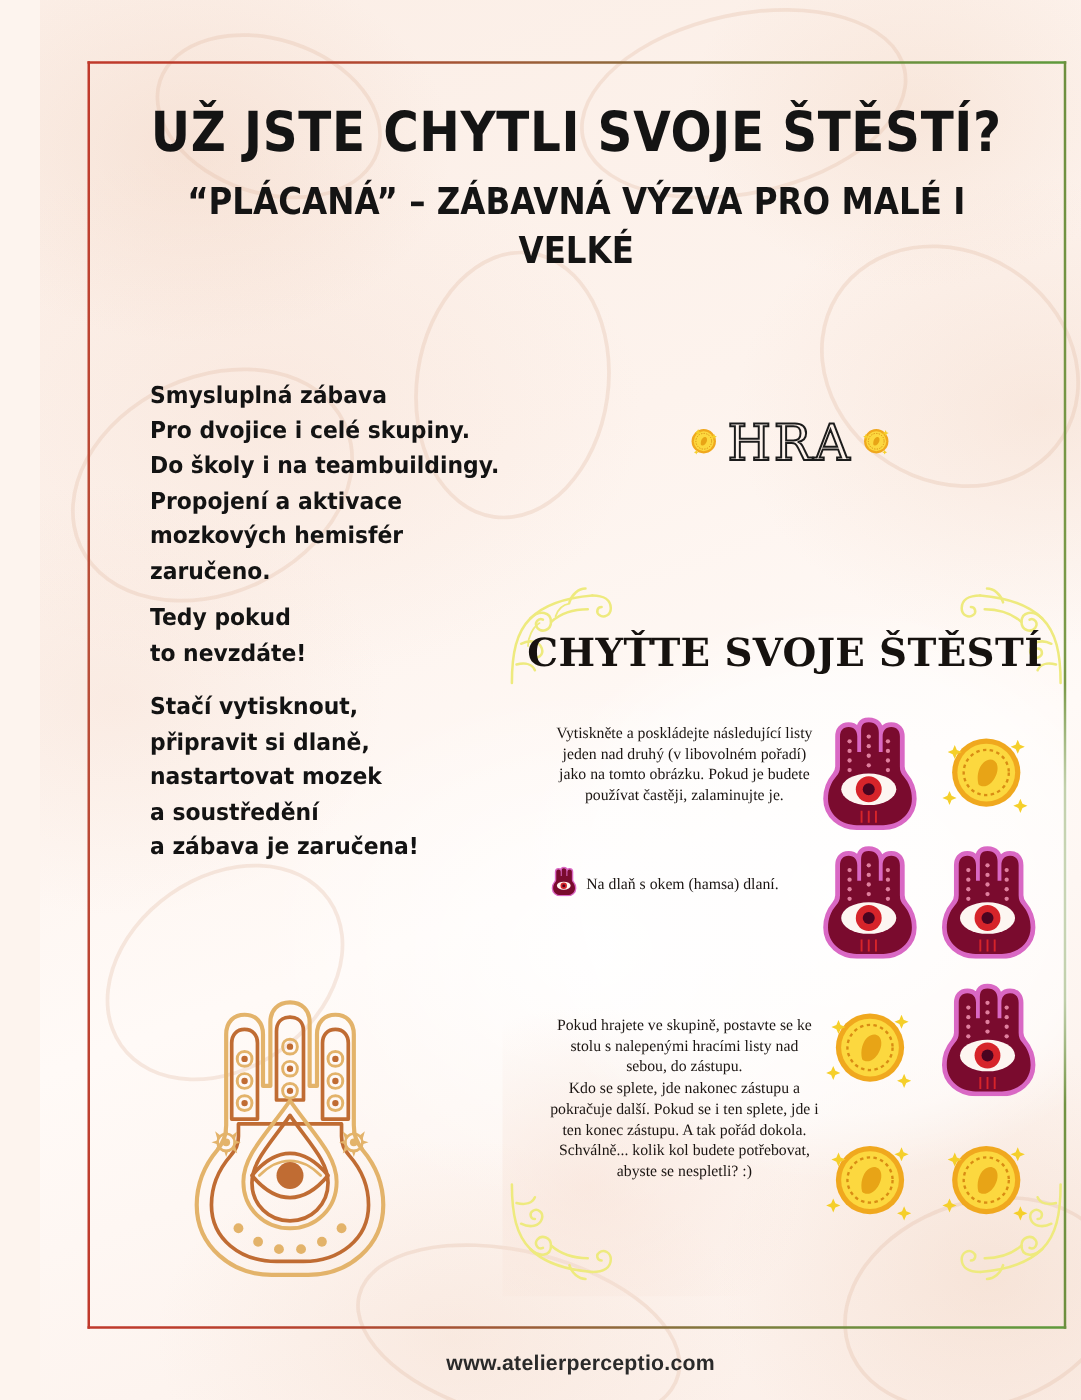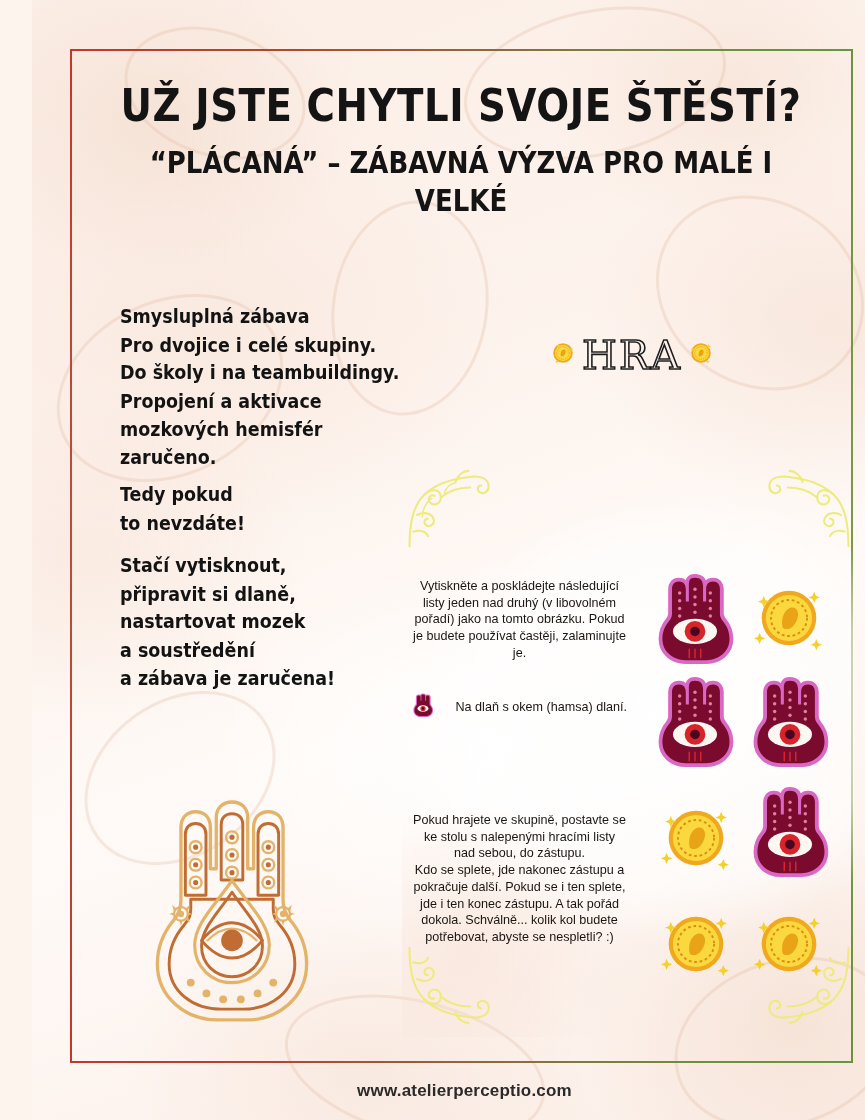--- a/index.html
+++ b/index.html
@@ -73,28 +73,28 @@
 
   
   .panel{position:absolute;left:370px;top:452px;width:452px;height:585px;
     background:
       radial-gradient(ellipse 300px 260px at 60% 45%, rgba(255,255,255,.96), rgba(255,255,255,.55) 68%, rgba(255,255,255,0) 88%),
       radial-gradient(ellipse 240px 200px at 15% 85%, rgba(247,224,212,.55), rgba(247,224,212,0) 72%);
   }
   .panel-title{position:absolute;left:370px;top:505px;width:452px;text-align:center;
     font-family:"DejaVu Serif", serif;font-weight:bold;font-size:31px;color:#16120f;letter-spacing:.3px;}
 
-  .instr{position:absolute;width:215px;left:380px;text-align:center;
-    font-family:Liberation Sans, sans-serif;font-size:12.6px;line-height:1.33;color:#1b1512;}
+  .instr{position:absolute;width:215px;left:408px;text-align:center;
+    font-family:Liberation Serif, serif;font-size:12.6px;line-height:1.33;color:#1b1512;}
   .i1{top:578px;}
   .i2{top:690px;}
   .i3{top:812px;}
 
   .bullet-row{display:flex;align-items:center;gap:7px;margin-top:3px;}
-  .bullet-row .btxt{flex:1;text-align:right;}
+  .bullet-row .btxt{flex:1;text-align:left;}
 
   
   .flourish{position:absolute;width:92px;height:92px;}
   .fl-tl{left:372px;top:458px;}
   .fl-tr{left:730px;top:458px;transform:scaleX(-1);}
   .fl-bl{left:372px;top:944px;transform:scaleY(-1);}
   .fl-br{left:730px;top:944px;transform:scale(-1,-1);}
 
   
   .icon-grid{position:absolute;left:620px;top:572px;width:190px;height:420px;}
@@ -208,20 +208,21 @@
       <path d="M6 96 C6 70 10 52 22 40 C30 32 40 34 40 43 C40 50 32 53 28 48 C25 44 29 39 33 41"></path>
       <path d="M22 40 C34 28 52 22 76 20"></path>
       <path d="M76 20 C86 20 92 24 92 31 C92 37 86 40 82 37 C79 35 80 30 84 30"></path>
       <path d="M40 43 C48 36 60 32 72 32"></path>
       <path d="M14 62 C22 58 30 60 32 66 C34 72 28 76 24 73 C21 71 22 66 26 66"></path>
       <path d="M56 26 C58 19 64 14 70 14"></path>
       <path d="M10 80 C18 78 24 80 26 85"></path>
     </svg>
   </div>
 
+  <div class="panel-title">CHYŤTE SVOJE ŠTĚSTÍ</div>
 
   <div class="instr i1">Vytiskněte a poskládejte následující listy jeden nad druhý (v libovolném pořadí) jako na tomto obrázku. Pokud je budete používat častěji, zalaminujte je.</div>
 
   <div class="instr i2">
     <div class="bullet-row">
       <span>
         <svg width="22" height="24" viewBox="0 0 44 48">
           <g>
             <path d="M22 3c3 0 4.2 1.8 4.2 4.4v8h1.6V9c0-2.4 1.2-4 3.6-4s3.6 1.6 3.6 4v12.5c0 2 .6 3 1.6 4.2 2.2 2.6 3.4 5.6 3.4 9.3 0 6.6-5.6 11-12 11h-11C10.6 46 5 41.6 5 35c0-3.7 1.2-6.7 3.4-9.3 1-1.2 1.6-2.2 1.6-4.2V9c0-2.4 1.2-4 3.6-4s3.6 1.6 3.6 4v6.4h1.6v-8C18.8 4.8 19 3 22 3z" fill="none" stroke="#d968c4" stroke-width="4.5" stroke-linejoin="round"></path>
             <path d="M22 3c3 0 4.2 1.8 4.2 4.4v8h1.6V9c0-2.4 1.2-4 3.6-4s3.6 1.6 3.6 4v12.5c0 2 .6 3 1.6 4.2 2.2 2.6 3.4 5.6 3.4 9.3 0 6.6-5.6 11-12 11h-11C10.6 46 5 41.6 5 35c0-3.7 1.2-6.7 3.4-9.3 1-1.2 1.6-2.2 1.6-4.2V9c0-2.4 1.2-4 3.6-4s3.6 1.6 3.6 4v6.4h1.6v-8C18.8 4.8 19 3 22 3z" fill="#7a0b2e"></path>

